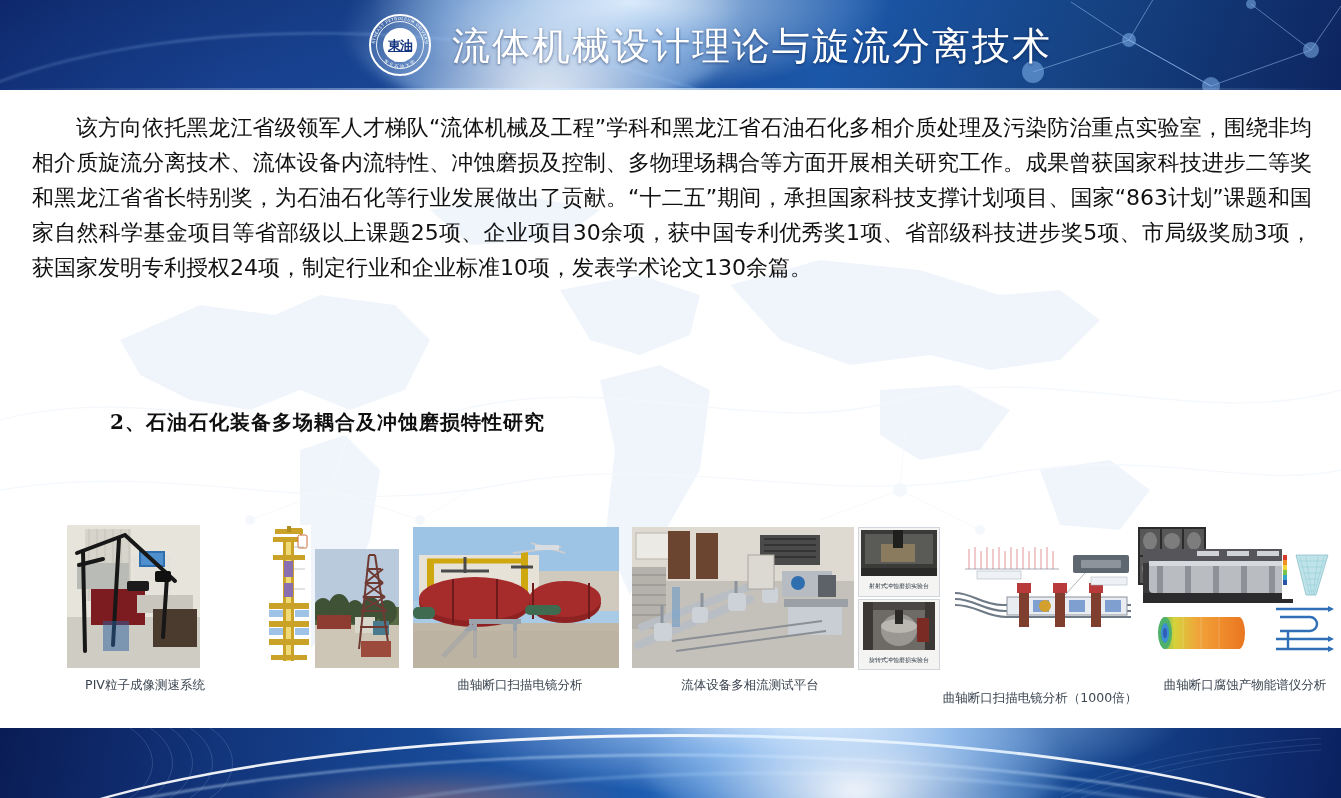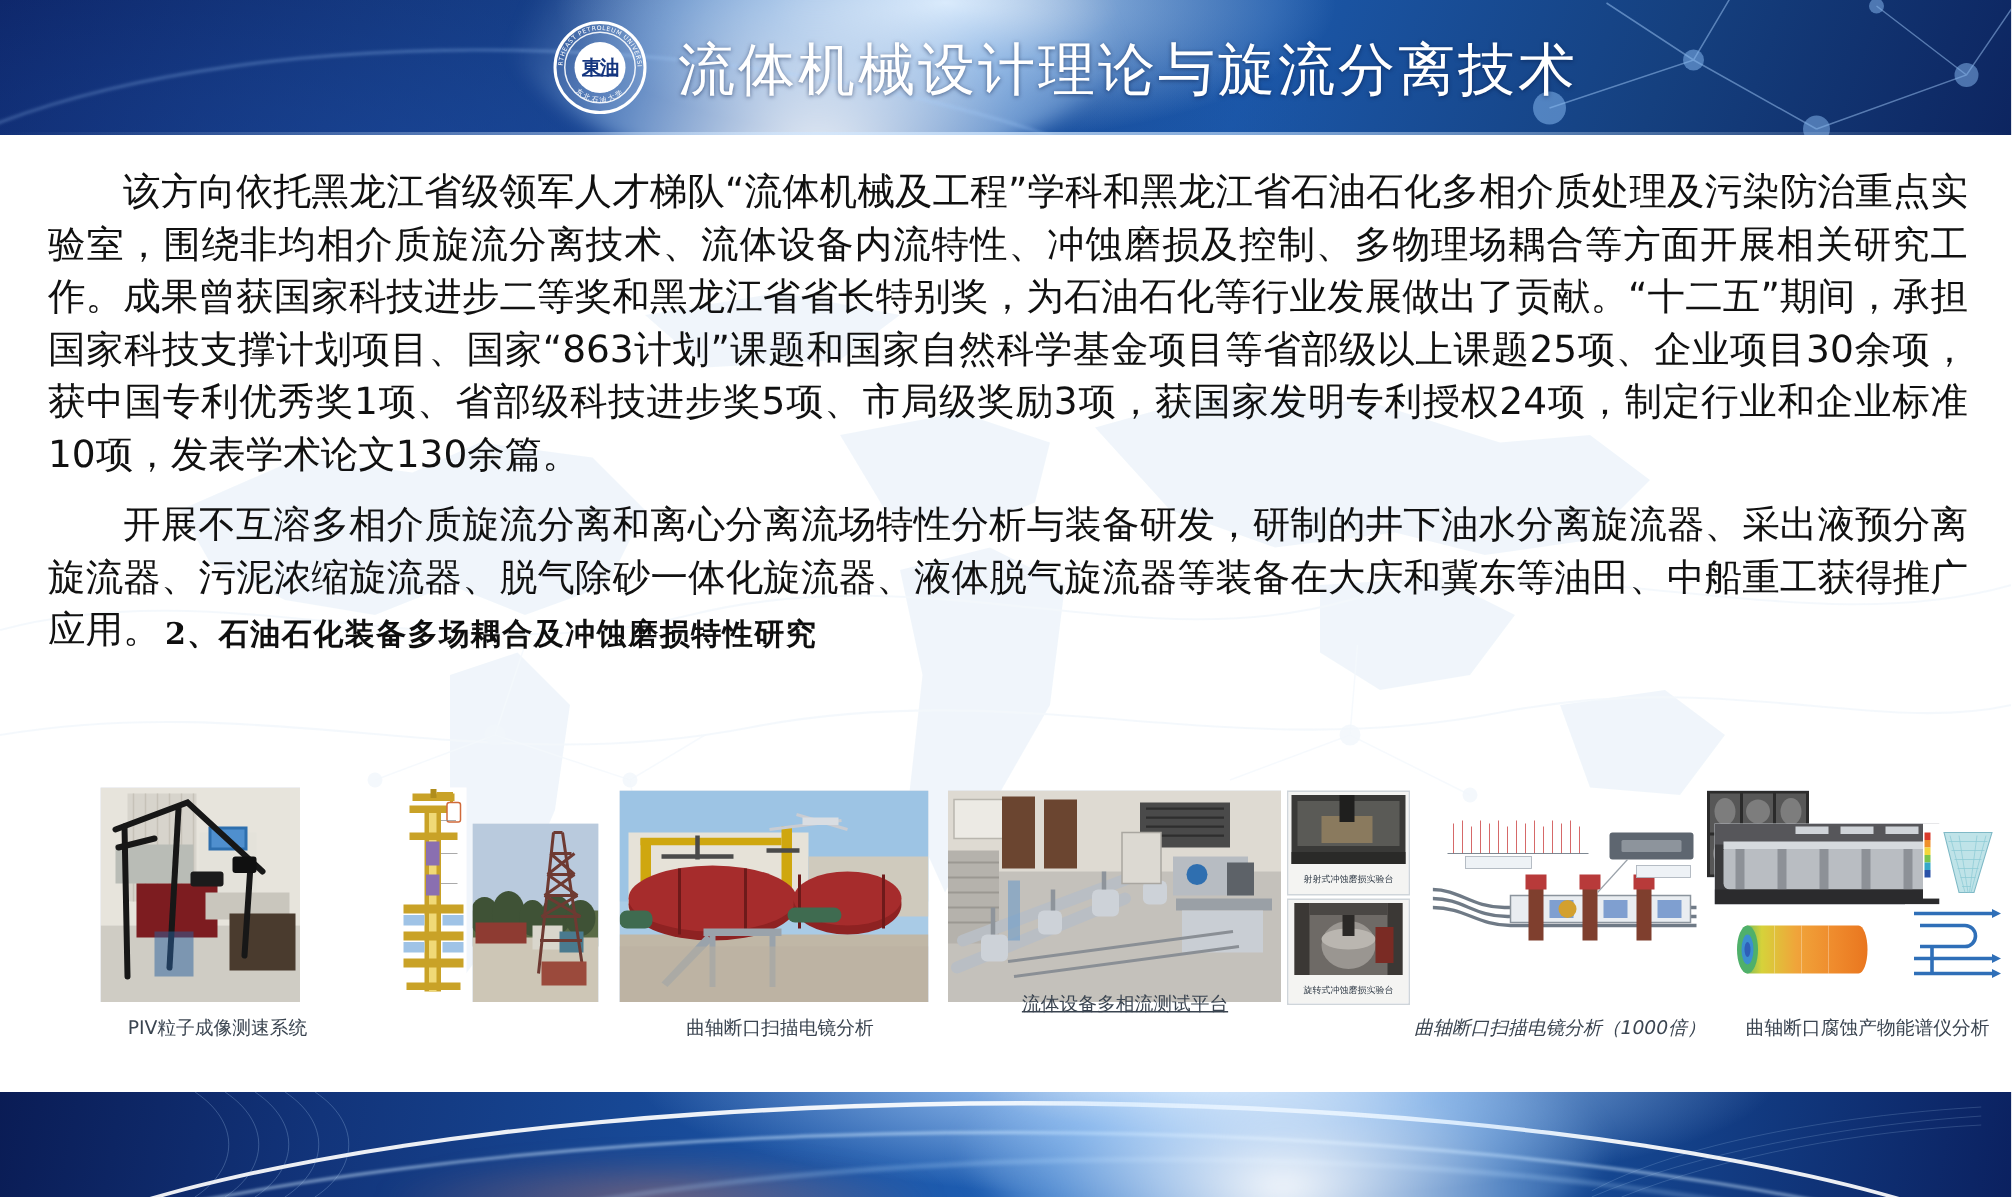--- a/index.html
+++ b/index.html
@@ -49,21 +49,21 @@
 
   
   .body-area{position:absolute;left:0;top:90px;width:1341px;height:638px;background:#ffffff;overflow:hidden;}
   .wm{position:absolute;left:0;top:0;width:1341px;height:638px;opacity:.30;}
 
   .content{position:absolute;left:0;top:0;width:1341px;height:638px;}
 
   p.para{
     margin:0;padding:0;
     font-family:"DejaVu Sans","Liberation Sans",sans-serif;
-    font-size:25px;line-height:35px;color:#111111;
+    font-size:22px;line-height:35px;color:#111111;
     text-align:justify;text-justify:inter-ideograph;
     text-indent:2em;
   }
   .p-main{position:absolute;left:32px;top:20px;width:1280px;}
   .h-sec{
     position:absolute;
     font-family:"DejaVu Serif","Liberation Serif",serif;
     font-size:20px;line-height:30px;color:#0f0f0f;font-weight:bold;
     letter-spacing:1px;
     text-indent:0;
@@ -175,21 +175,20 @@
         <circle cx="330" cy="400" r="7"></circle>
           <circle cx="420" cy="430" r="5"></circle>
           <circle cx="250" cy="430" r="5"></circle>
         <circle cx="900" cy="400" r="7"></circle>
           <circle cx="980" cy="440" r="5"></circle>
       </g>
     </svg>
 
     <div class="content">
       <p class="para p-main">该方向依托黑龙江省级领军人才梯队“流体机械及工程”学科和黑龙江省石油石化多相介质处理及污染防治重点实验室，围绕非均相介质旋流分离技术、流体设备内流特性、冲蚀磨损及控制、多物理场耦合等方面开展相关研究工作。成果曾获国家科技进步二等奖和黑龙江省省长特别奖，为石油石化等行业发展做出了贡献。“十二五”期间，承担国家科技支撑计划项目、国家“863计划”课题和国家自然科学基金项目等省部级以上课题25项、企业项目30余项，获中国专利优秀奖1项、省部级科技进步奖5项、市局级奖励3项，获国家发明专利授权24项，制定行业和企业标准10项，发表学术论文130余篇。</p>
-      <p class="para p-s1">开展不互溶多相介质旋流分离和离心分离流场特性分析与装备研发，研制的井下油水分离旋流器、采出液预分离旋流器、污泥浓缩旋流器、脱气除砂一体化旋流器、液体脱气旋流器等装备在大庆和冀东等油田、中船重工获得推广应用。</p>
       <div class="h-sec h2">2、石油石化装备多场耦合及冲蚀磨损特性研究</div>
     </div>
 
     <div class="strip">
 
       <div class="ph" style="left:67px;top:0;width:133px;height:143px;">
         <svg viewBox="0 0 133 143" preserveAspectRatio="none">
           <rect width="133" height="143" fill="#efeee9"></rect>
           <rect x="0" y="0" width="133" height="92" fill="#e7e4dc"></rect>
           <rect x="18" y="4" width="46" height="72" fill="#d7d4cc"></rect>
@@ -523,22 +522,22 @@
               <path d="M58 33 l6 3 -6 3 Z"></path>
               <path d="M58 43 l6 3 -6 3 Z"></path>
             </g>
         </svg>
       </div>
 
       <div class="ph" style="left:955px;top:100px;width:0;height:0;background:none;"></div>
 
       <div class="cap" style="left:45px;top:152px;width:200px;">PIV粒子成像测速系统</div>
       <div class="cap" style="left:425px;top:152px;width:190px;">曲轴断口扫描电镜分析</div>
-      <div class="cap" style="left:640px;top:136px;width:220px;text-decoration:underline;">流体设备多相流测试平台</div>
-      <div class="cap" style="left:925px;top:152px;width:230px;font-style:italic;">曲轴断口扫描电镜分析（1000倍）</div>
+      <div class="cap" style="left:640px;top:152px;width:220px;">流体设备多相流测试平台</div>
+      <div class="cap" style="left:925px;top:165px;width:230px;">曲轴断口扫描电镜分析（1000倍）</div>
       <div class="cap" style="left:1145px;top:152px;width:200px;">曲轴断口腐蚀产物能谱仪分析</div>
     </div>
   </div>
 
   <div class="footer">
     <div class="f-warm"></div>
     <div class="f-arc fa2"></div>
     <div class="f-arc fa1"></div>
     <div class="f-arc fa3"></div>
     <div class="f-glow"></div>

